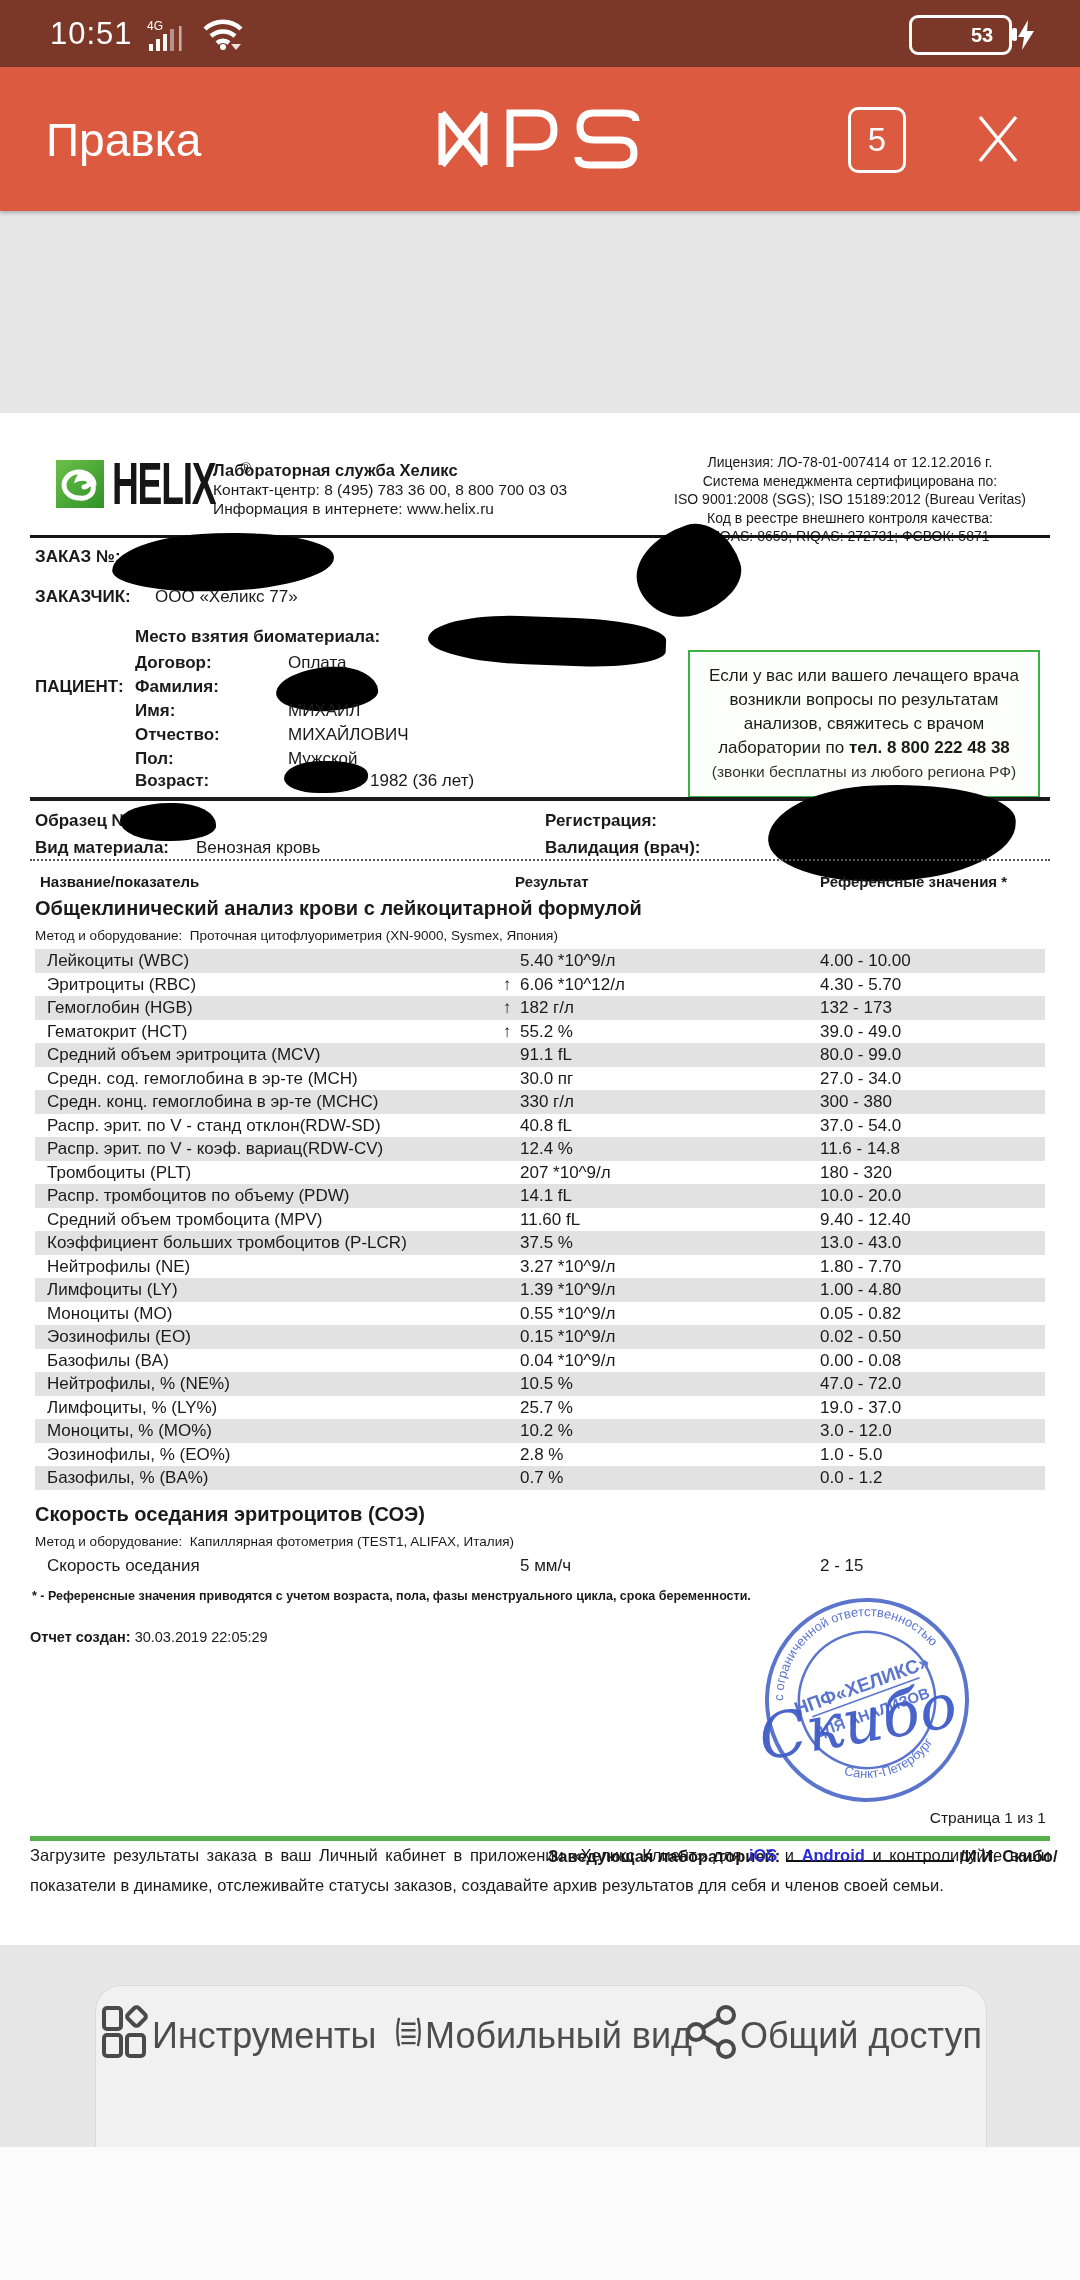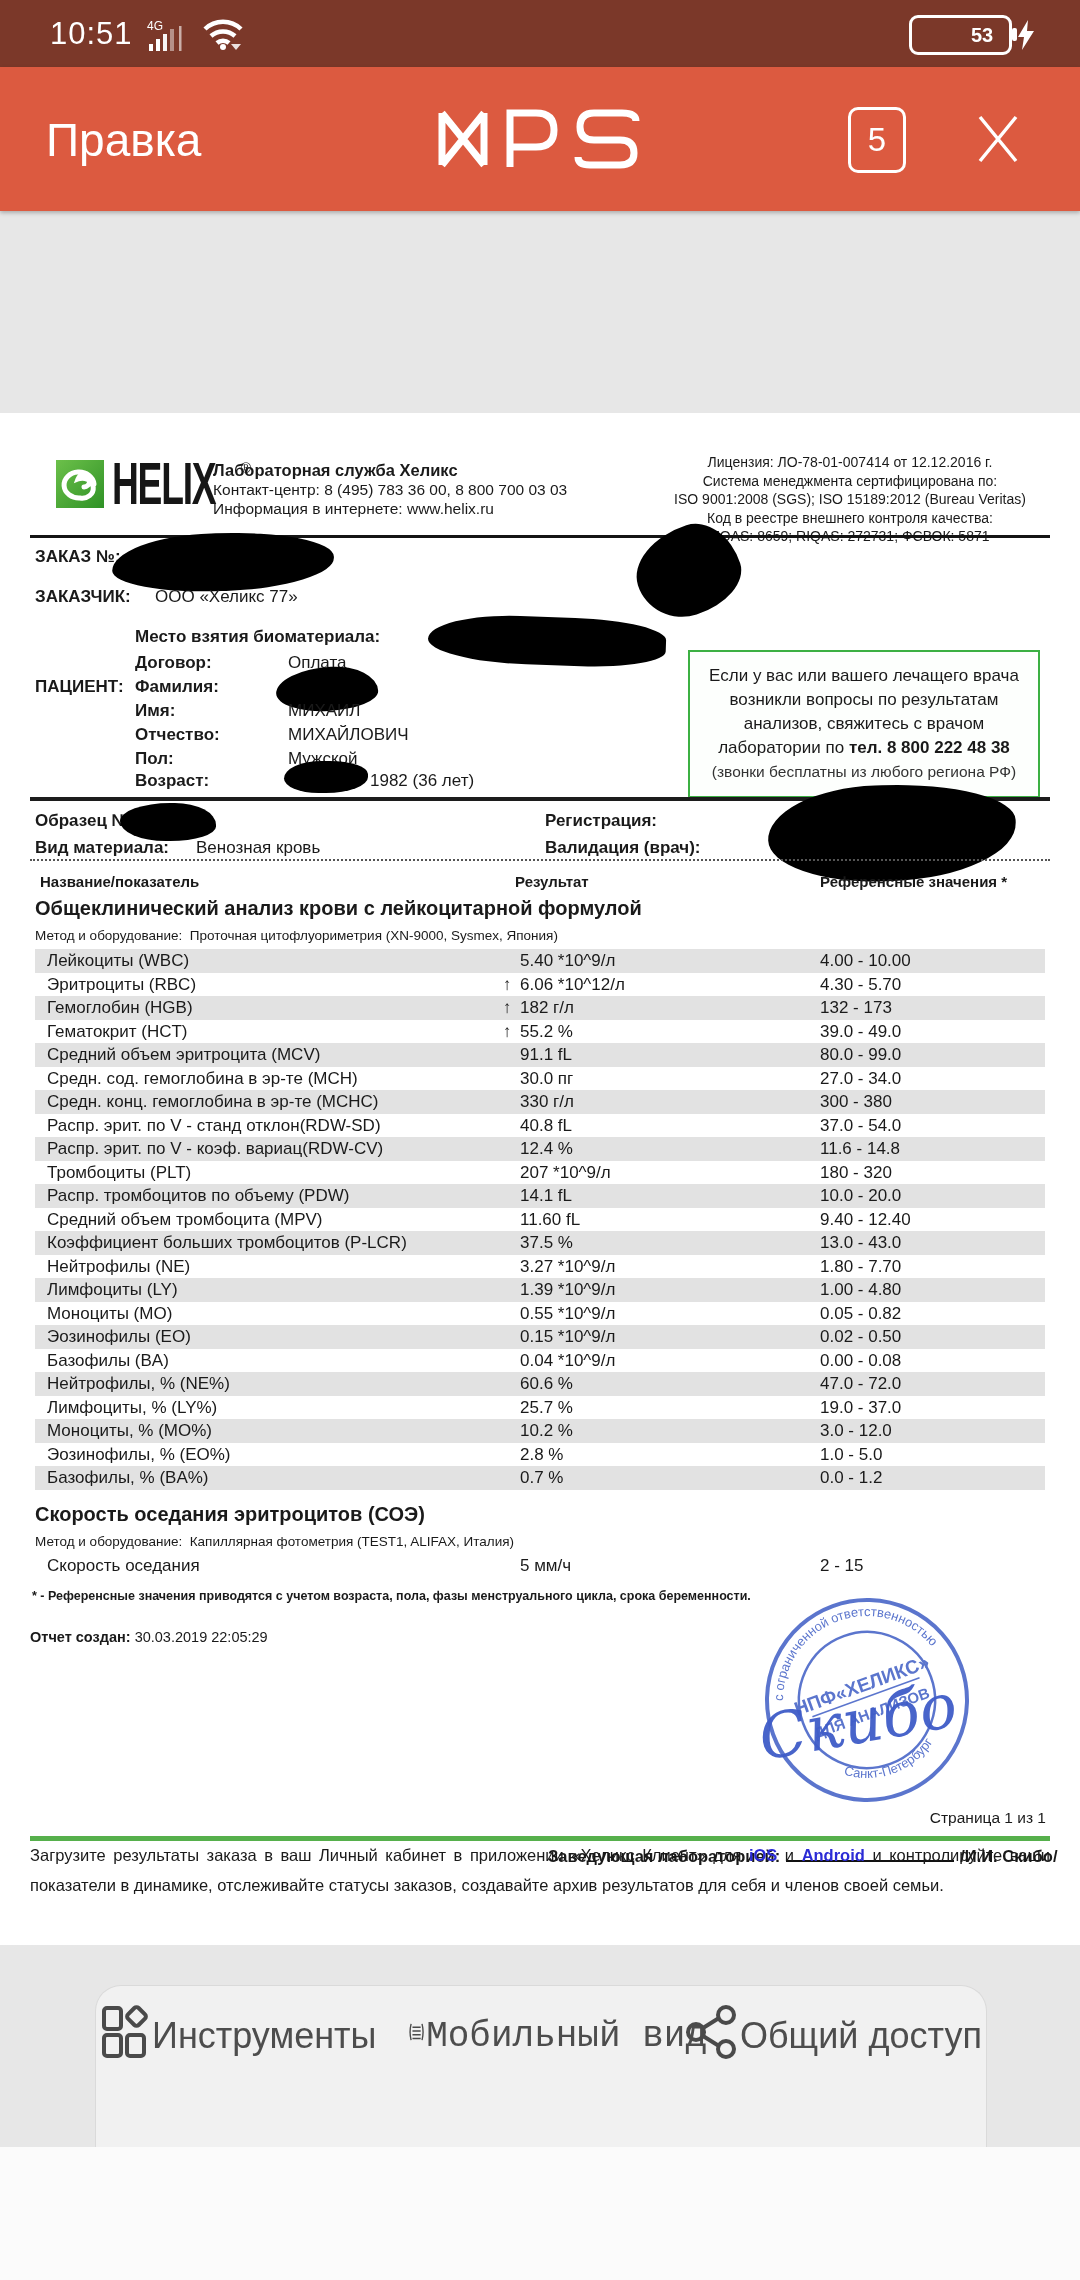--- a/index.html
+++ b/index.html
@@ -325,21 +325,21 @@
         <div class="t-row">
           <span class="c-name">Базофилы (BA)</span>
           <span class="c-flag b"></span>
           <span class="c-result">0.04 *10^9/л</span>
           <span class="c-ref">0.00 - 0.08</span>
         </div>
 
         <div class="t-row odd">
           <span class="c-name">Нейтрофилы, % (NE%)</span>
           <span class="c-flag b"></span>
-          <span class="c-result">60.6 %</span>
+          <span class="c-result">10.5 %</span>
           <span class="c-ref">47.0 - 72.0</span>
         </div>
 
         <div class="t-row">
           <span class="c-name">Лимфоциты, % (LY%)</span>
           <span class="c-flag b"></span>
           <span class="c-result">25.7 %</span>
           <span class="c-ref">19.0 - 37.0</span>
         </div>
 
@@ -419,21 +419,21 @@
       <svg width="56" height="56" viewBox="0 0 56 56">
         <g stroke="#4a4a4a" stroke-width="4" fill="none">
           <rect x="8" y="4" width="17" height="21" rx="3"></rect>
           <rect x="33" y="5" width="15" height="15" rx="3" transform="rotate(45 40.5 12.5)"></rect>
           <rect x="8" y="31" width="17" height="21" rx="3"></rect>
           <rect x="31" y="31" width="17" height="21" rx="3"></rect>
         </g>
       </svg>
       <span class="lbl">Инструменты</span>
     </div>
-    <div class="tool-btn" style="left:311px;font-family:Liberation Mono, monospace;">
+    <div class="tool-btn" style="left:296px;">
       <svg width="56" height="56" viewBox="0 0 56 56">
         <g stroke="#4a4a4a" stroke-width="4" fill="none">
           <path d="M12 4 Q6 28 12 52"></path>
           <path d="M44 4 Q50 28 44 52"></path>
           <path d="M16 14 H40 M16 25 H40 M16 36 H40 M16 47 H40"></path>
         </g>
       </svg>
       <span class="lbl">Мобильный вид</span>
     </div>
     <div class="tool-btn" style="left:588px;">

